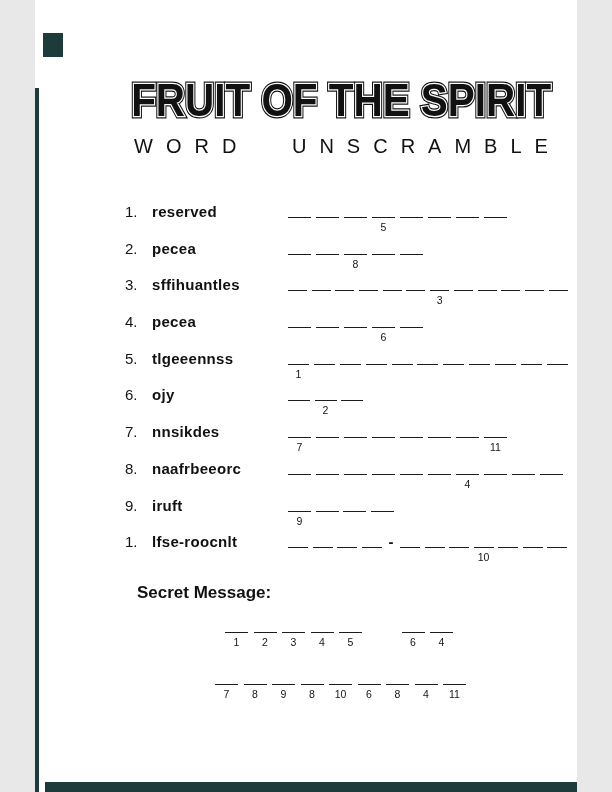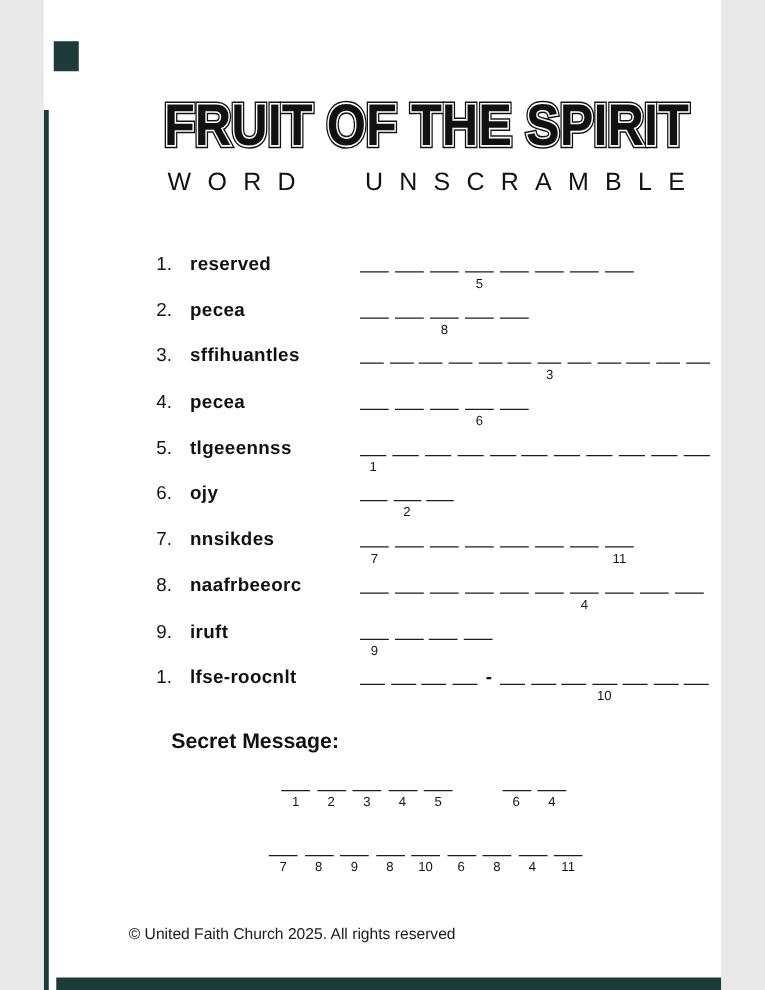--- a/index.html
+++ b/index.html
@@ -120,15 +120,14 @@
         <span class="item-number">1.</span>
         <span class="scrambled-word">lfse-roocnlt</span>
         <span class="answer-blanks"><span class="blank-wrap" style="width: 20px; margin-right: 4.5px;"><div class="blank-underline"></div><div class="position-digit"></div></span><span class="blank-wrap" style="width: 20px; margin-right: 4.5px;"><div class="blank-underline"></div><div class="position-digit"></div></span><span class="blank-wrap" style="width: 20px; margin-right: 4.5px;"><div class="blank-underline"></div><div class="position-digit"></div></span><span class="blank-wrap" style="width: 20px; margin-right: 4.5px;"><div class="blank-underline"></div><div class="position-digit"></div></span><span class="hyphen-sep">-</span><span class="blank-wrap" style="width: 20px; margin-right: 4.5px;"><div class="blank-underline"></div><div class="position-digit"></div></span><span class="blank-wrap" style="width: 20px; margin-right: 4.5px;"><div class="blank-underline"></div><div class="position-digit"></div></span><span class="blank-wrap" style="width: 20px; margin-right: 4.5px;"><div class="blank-underline"></div><div class="position-digit"></div></span><span class="blank-wrap" style="width: 20px; margin-right: 4.5px;"><div class="blank-underline"></div><div class="position-digit">10</div></span><span class="blank-wrap" style="width: 20px; margin-right: 4.5px;"><div class="blank-underline"></div><div class="position-digit"></div></span><span class="blank-wrap" style="width: 20px; margin-right: 4.5px;"><div class="blank-underline"></div><div class="position-digit"></div></span><span class="blank-wrap" style="width: 20px; margin-right: 4.5px;"><div class="blank-underline"></div><div class="position-digit"></div></span></span>
       </div>
     </div>
 
   <div class="secret-label">Secret Message:</div>
   <div class="secret-line secret-line-1" id="secret-line-1"><span class="blank-wrap" style="width: 23px; margin-right: 5.5px;"><div class="blank-underline"></div><div class="position-digit">1</div></span><span class="blank-wrap" style="width: 23px; margin-right: 5.5px;"><div class="blank-underline"></div><div class="position-digit">2</div></span><span class="blank-wrap" style="width: 23px; margin-right: 5.5px;"><div class="blank-underline"></div><div class="position-digit">3</div></span><span class="blank-wrap" style="width: 23px; margin-right: 5.5px;"><div class="blank-underline"></div><div class="position-digit">4</div></span><span class="blank-wrap" style="width: 23px; margin-right: 5.5px;"><div class="blank-underline"></div><div class="position-digit">5</div></span><span class="group-spacer"></span><span class="blank-wrap" style="width: 23px; margin-right: 5.5px;"><div class="blank-underline"></div><div class="position-digit">6</div></span><span class="blank-wrap" style="width: 23px; margin-right: 5.5px;"><div class="blank-underline"></div><div class="position-digit">4</div></span></div>
   <div class="secret-line secret-line-2" id="secret-line-2"><span class="blank-wrap" style="width: 23px; margin-right: 5.5px;"><div class="blank-underline"></div><div class="position-digit">7</div></span><span class="blank-wrap" style="width: 23px; margin-right: 5.5px;"><div class="blank-underline"></div><div class="position-digit">8</div></span><span class="blank-wrap" style="width: 23px; margin-right: 5.5px;"><div class="blank-underline"></div><div class="position-digit">9</div></span><span class="blank-wrap" style="width: 23px; margin-right: 5.5px;"><div class="blank-underline"></div><div class="position-digit">8</div></span><span class="blank-wrap" style="width: 23px; margin-right: 5.5px;"><div class="blank-underline"></div><div class="position-digit">10</div></span><span class="blank-wrap" style="width: 23px; margin-right: 5.5px;"><div class="blank-underline"></div><div class="position-digit">6</div></span><span class="blank-wrap" style="width: 23px; margin-right: 5.5px;"><div class="blank-underline"></div><div class="position-digit">8</div></span><span class="blank-wrap" style="width: 23px; margin-right: 5.5px;"><div class="blank-underline"></div><div class="position-digit">4</div></span><span class="blank-wrap" style="width: 23px; margin-right: 5.5px;"><div class="blank-underline"></div><div class="position-digit">11</div></span></div>
 
-  <div class="copyright">© United Faith Church 2025. All rights reserved</div>
 
 </div>
 
 </body></html>

